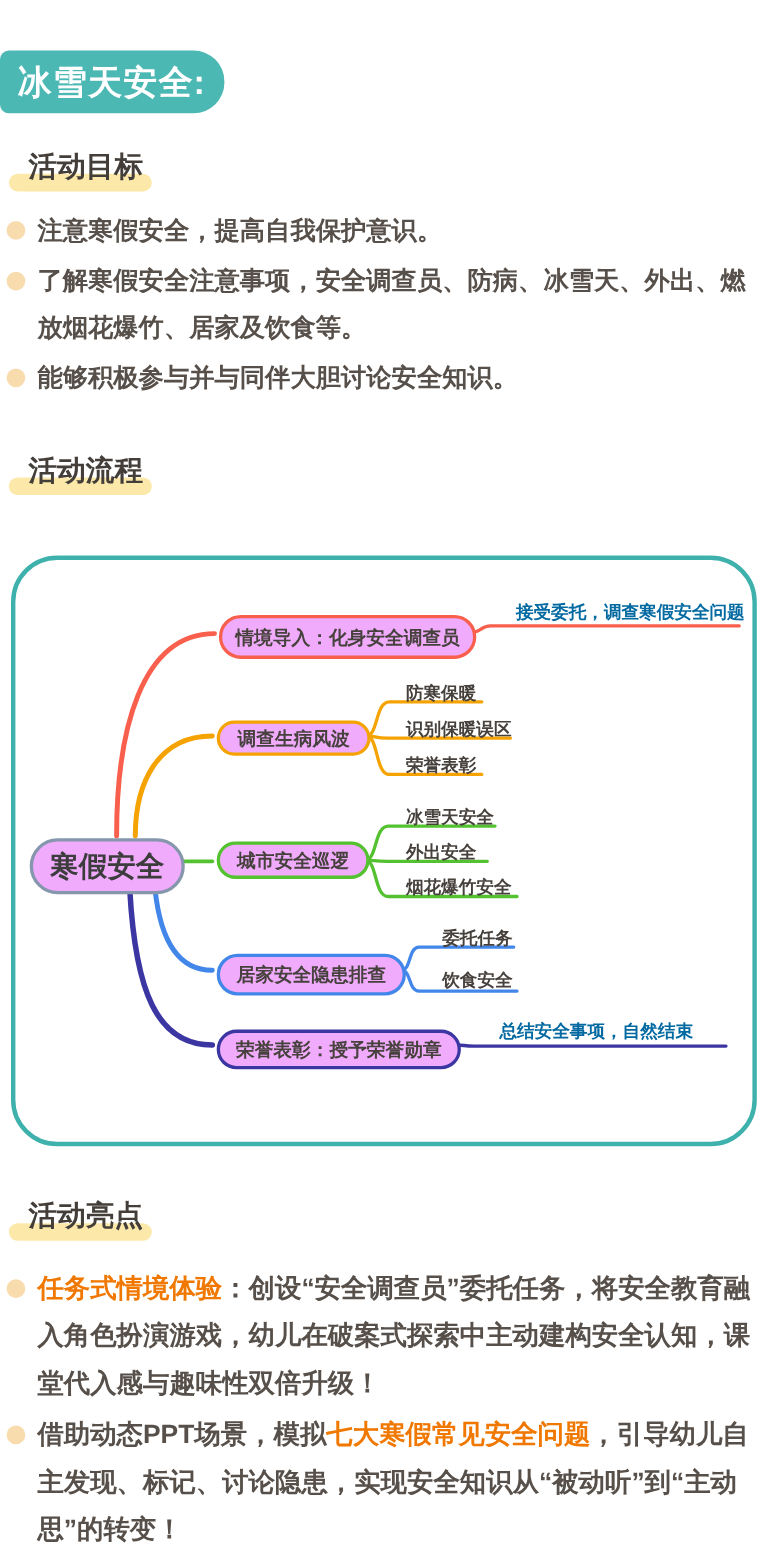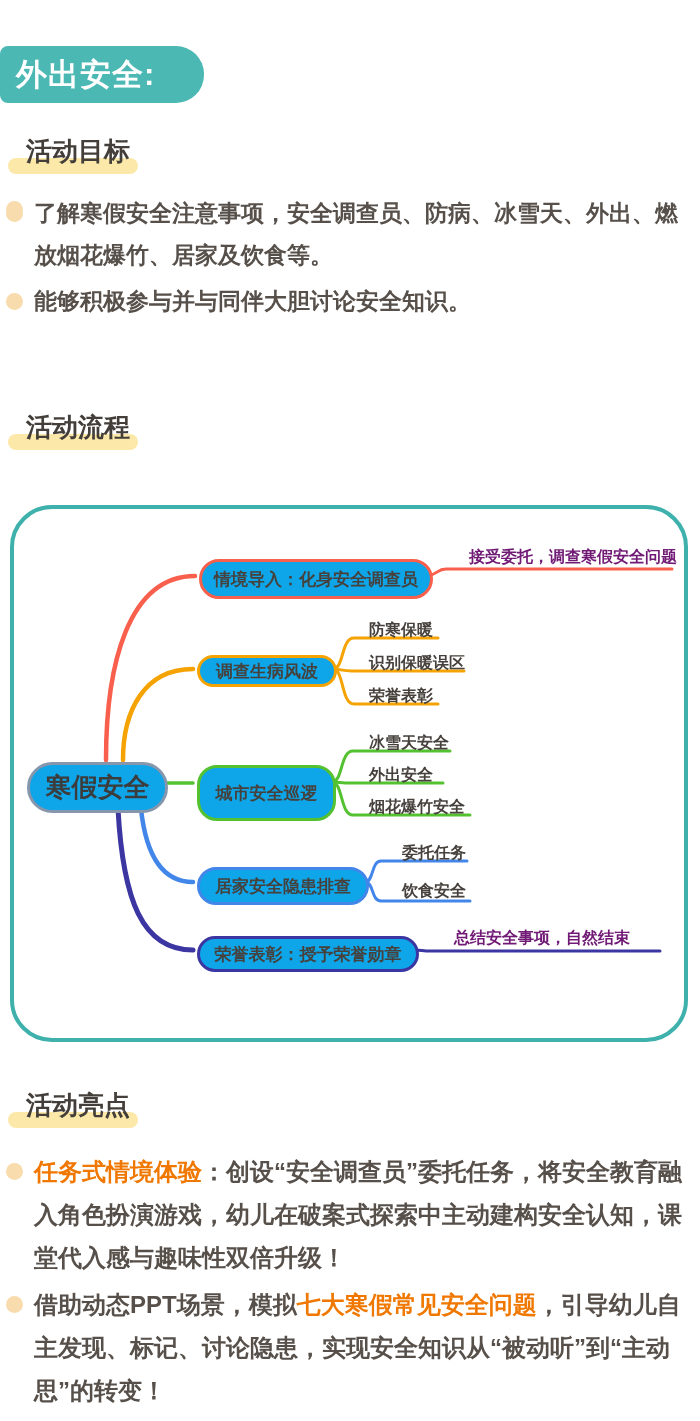--- a/index.html
+++ b/index.html
@@ -35,51 +35,52 @@
   }
   .accent{color:#f07800;font-weight:bold;}
   
   .mindmap{
     position:absolute;left:10px;top:505px;width:678px;height:537px;box-sizing:border-box;
     border:4px solid #3fb1ac;border-radius:42px;background:#ffffff;
   }
   .mindmap svg{position:absolute;left:-4px;top:-4px;}
   .pill{
     position:absolute;display:flex;align-items:center;justify-content:center;
-    background:#0ea5e9;color:#46413c;box-sizing:border-box;white-space:nowrap;
+    background:#f0abfc;color:#46413c;box-sizing:border-box;white-space:nowrap;
   }
   .pill-center{
     left:13px;top:253px;width:141px;height:51px;border:3px solid #8596ad;border-radius:26px;
     font-size:26px;font-weight:bold;color:#3c3c3c;
   }
   .pill-b{font-size:17px;font-weight:600;}
   .pill-1{left:185px;top:50px;width:234px;height:40px;border:3px solid #f85f4c;border-radius:20px;}
   .pill-2{left:183px;top:146px;width:140px;height:32px;border:3px solid #f5a302;border-radius:18px;}
-  .pill-3{left:183px;top:256px;width:139px;height:56px;border:3px solid #54c230;border-radius:20px;}
+  .pill-3{left:183px;top:256px;width:139px;height:34px;border:3px solid #54c230;border-radius:20px;}
   .pill-4{left:183px;top:358px;width:172px;height:38px;border:3px solid #4286e9;border-radius:19px;}
   .pill-5{left:183px;top:427px;width:222px;height:36px;border:3px solid #3c36a2;border-radius:18px;}
   .sub{
     position:absolute;font-size:16px;font-weight:600;color:#46413c;white-space:nowrap;
   }
-  .note{position:absolute;font-size:16px;font-weight:600;color:#701a75;white-space:nowrap;}
+  .note{position:absolute;font-size:16px;font-weight:600;color:#0369a1;white-space:nowrap;}
 </style>
 </head>
 <body>
 
 <div class="banner">
-  <span>外出安全:</span>
+  <span>冰雪天安全:</span>
 </div>
 
 <div class="heading h-goals">
   <span class="hl-bar"></span>
   <span class="hl-text">活动目标</span>
 </div>
 <ul class="blist goals-list">
   <li>
     <span class="dot"></span>
+    <span>注意寒假安全，提高自我保护意识。</span>
   </li>
   <li>
     <span class="dot"></span>
     <span>了解寒假安全注意事项，安全调查员、防病、冰雪天、外出、燃放烟花爆竹、居家及饮食等。</span>
   </li>
   <li>
     <span class="dot"></span>
     <span>能够积极参与并与同伴大胆讨论安全知识。</span>
   </li>
 </ul>

